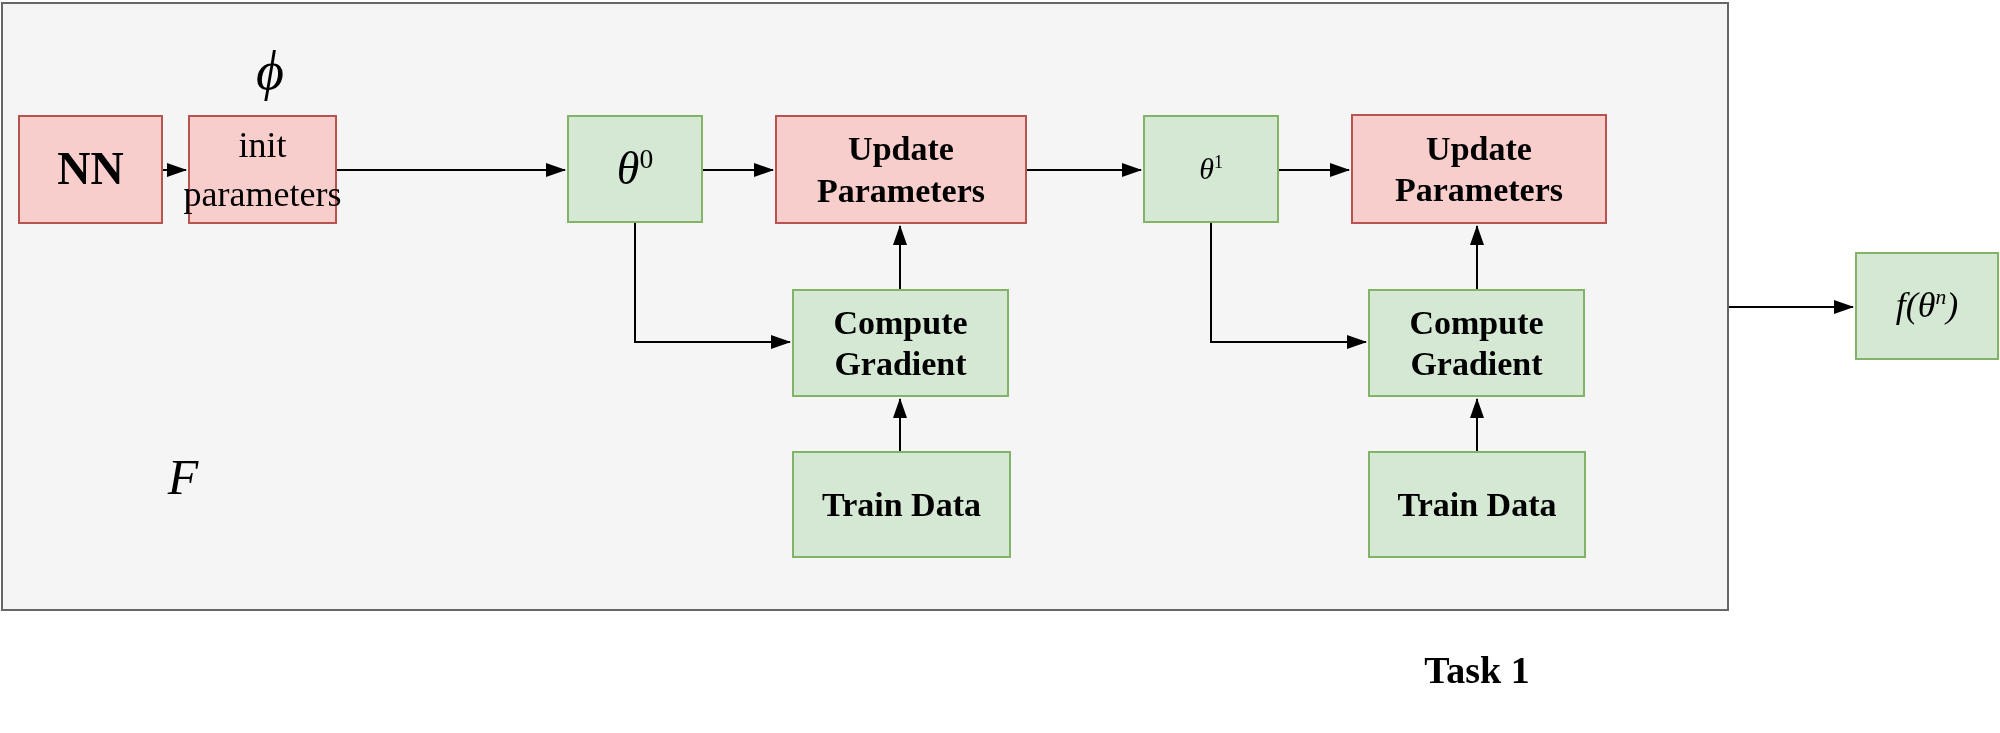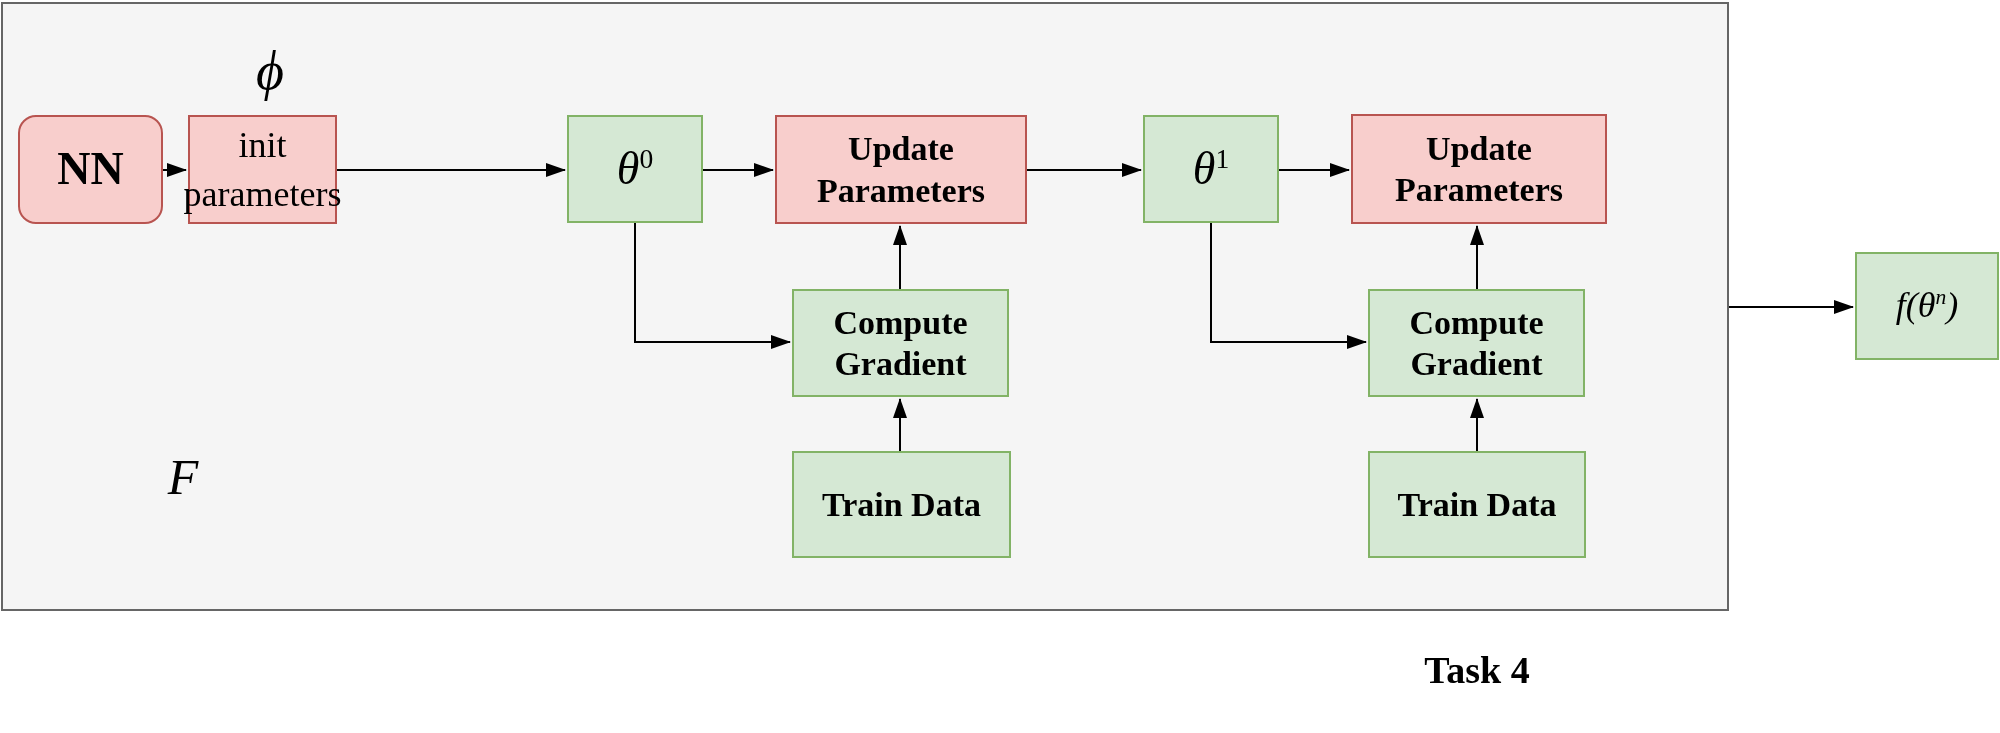--- a/index.html
+++ b/index.html
@@ -15,25 +15,25 @@
     box-sizing:border-box;
   }
   .node {
     position:absolute; box-sizing:border-box; border:2px solid;
     display:flex; flex-direction:column; align-items:center; justify-content:center;
     text-align:center; line-height:1.22;
   }
   .pink  { background:var(--pink_fill);  border-color:var(--pink_stroke); }
   .green { background:var(--green_fill); border-color:var(--green_stroke); }
 
-  .nn     { left:18px;   top:115px; width:145px; height:109px; font-weight:bold; font-size:46px;border-radius:18px; }
+  .nn     { left:18px;   top:115px; width:145px; height:109px; font-weight:bold; font-size:46px; }
   .init   { left:188px;  top:115px; width:149px; height:109px; font-size:36px; line-height:1.35; }
   .theta0 { left:567px;  top:115px; width:136px; height:108px; font-size:46px; }
   .up1    { left:775px;  top:115px; width:252px; height:109px; font-weight:bold; font-size:34px; }
-  .theta1 { left:1143px; top:115px; width:136px; height:108px; font-size:46px;font-family:Liberation Serif, serif; }
+  .theta1 { left:1143px; top:115px; width:136px; height:108px; font-size:30px;font-family:Liberation Serif, serif; }
   .up2    { left:1351px; top:114px; width:256px; height:110px; font-weight:bold; font-size:34px; }
   .cg1    { left:792px;  top:289px; width:217px; height:108px; font-weight:bold; font-size:34px; }
   .cg2    { left:1368px; top:289px; width:217px; height:108px; font-weight:bold; font-size:34px; }
   .td1    { left:792px;  top:451px; width:219px; height:107px; font-weight:bold; font-size:34px; }
   .td2    { left:1368px; top:451px; width:218px; height:107px; font-weight:bold; font-size:34px; }
   .fout   { left:1855px; top:252px; width:144px; height:108px; font-size:36px; font-style:italic; }
 
   .math { font-style:italic; }
   .sup  { font-size:0.6em; vertical-align:super; font-style:normal; line-height:0; }
   .sup-i{ font-size:0.6em; vertical-align:super; font-style:italic; line-height:0; }
@@ -117,15 +117,15 @@
   <div class="node green td2">
     <span>Train Data</span>
   </div>
 
   <div class="node green fout">
     <span><span>f(</span><span>θ</span><span class="sup-i">n</span><span>)</span></span>
   </div>
 
   <div class="free-label phi-label">ϕ</div>
   <div class="free-label f-label">F</div>
-  <div class="free-label task2">Task 4</div>
+  <div class="free-label task2">Task 1</div>
 
 </div>
 
 </body></html>

